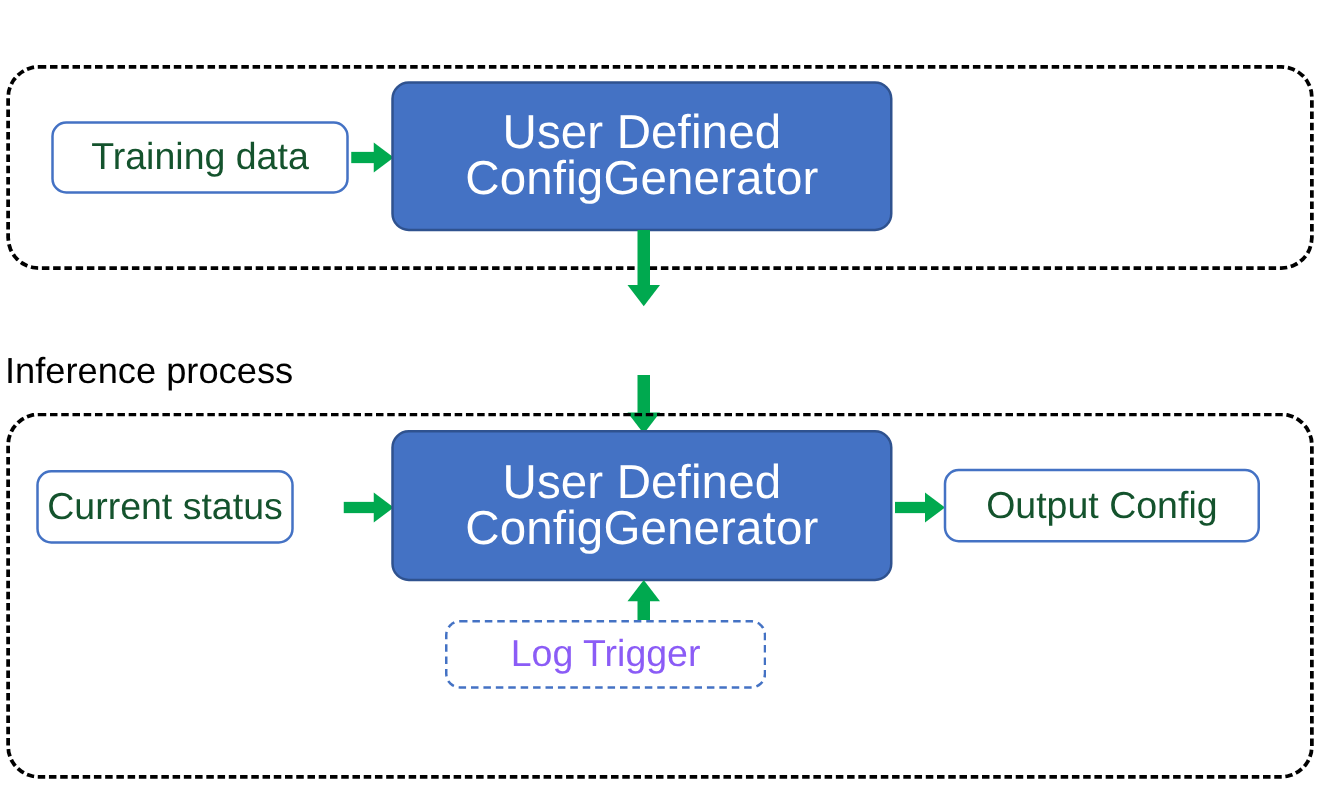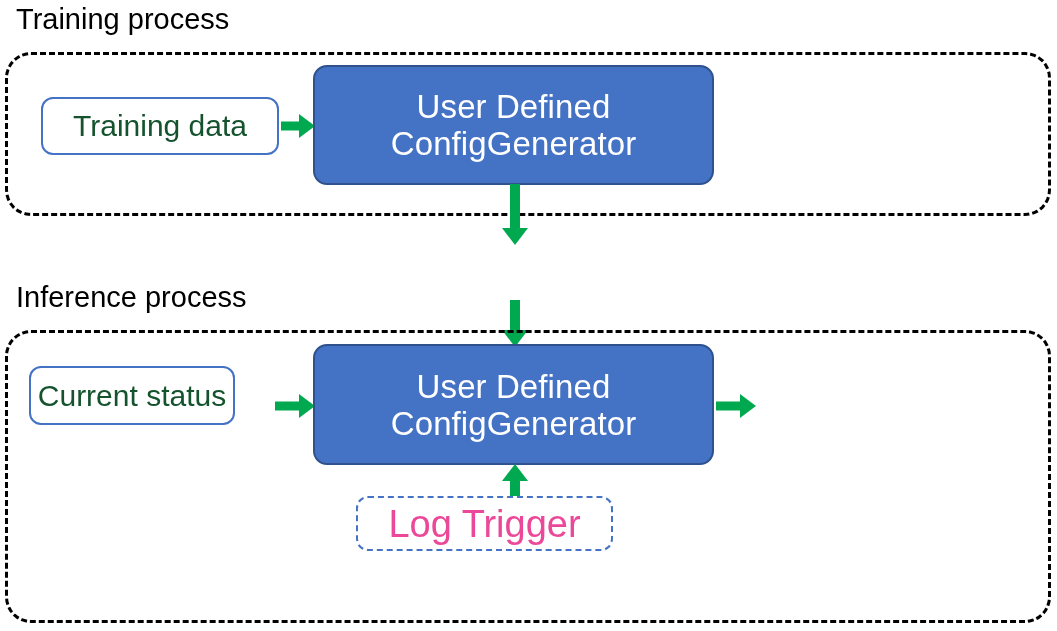--- a/index.html
+++ b/index.html
@@ -21,42 +21,42 @@
   
   .section-title {
     position: absolute;
     font-size: 29px;
     line-height: 34px;
     color: #000000;
     white-space: nowrap;
     font-weight: 400;
   }
   #title-training { left: 16px; top: 2px; }
-  #title-inference { left: 16px; top: 280px; }
+  #title-inference { left: 4px; top: 280px; }
 
   
   .process-container {
     position: absolute;
     border: 3px dashed #000000;
     border-radius: 26px;
     background: transparent;
     box-sizing: border-box;
   }
   #container-training { left: 5px; top: 52px; width: 1046px; height: 164px; }
   #container-inference { left: 5px; top: 330px; width: 1046px; height: 293px; }
 
   
   .blue-box {
     position: absolute;
     box-sizing: border-box;
     background: #4472C4;
     border: 2px solid #2F528F;
     border-radius: 14px;
     color: #ffffff;
-    font-size: 33px;
+    font-size: 38px;
     line-height: 37px;
     text-align: center;
     display: flex;
     align-items: center;
     justify-content: center;
     letter-spacing: 0.1px;
   }
   #box-train-generator { left: 313px; top: 65px; width: 401px; height: 120px; }
   #box-infer-generator { left: 313px; top: 344px; width: 401px; height: 121px; }
   .blue-box .label-line { display: block; }
@@ -72,32 +72,32 @@
     font-size: 30px;
     line-height: 34px;
     text-align: center;
     display: flex;
     align-items: center;
     justify-content: center;
     white-space: nowrap;
   }
   #box-training-data { left: 41px; top: 97px; width: 238px; height: 58px; }
   #box-checkpoint   { left: 394px; top: 243px; width: 237px; height: 58px; }
-  #box-current-status { left: 29px; top: 366px; width: 206px; height: 59px; }
+  #box-current-status { left: 29px; top: 376px; width: 206px; height: 59px; }
   #box-output-config { left: 755px; top: 375px; width: 253px; height: 59px; }
 
   
   .trigger-box {
     position: absolute;
     box-sizing: border-box;
     background: #ffffff;
     border: 2px dashed #4472C4;
     border-radius: 12px;
-    color: #ec4899;
-    font-size: 38px;
+    color: #8b5cf6;
+    font-size: 30px;
     line-height: 34px;
     display: flex;
     align-items: center;
     justify-content: center;
     white-space: nowrap;
   }
   #box-log-trigger   { left: 356px; top: 496px; width: 257px; height: 55px; z-index: 3; }
   #box-clock-trigger { left: 430px; top: 549px; width: 261px; height: 55px; z-index: 4; }
 
   
@@ -171,21 +171,20 @@
   #arrow-generator-to-output .shaft { width: 26px; }
 
   #arrow-triggers-to-generator { left: 503px; top: 464px; width: 24px; height: 37px; }
   #arrow-triggers-to-generator .shaft { height: 25px; top: 12px; }
 </style>
 </head>
 <body>
 
 <div id="canvas">
 
-  <div class="section-title" id="title-training">Training process</div>
 
   <div class="process-container" id="container-training"></div>
 
   <div class="white-box" id="box-training-data">
     <span>Training data</span>
   </div>
 
   <div class="arrow-h" id="arrow-trainingdata-to-generator">
     <div class="shaft"></div>
     <div class="head"></div>
@@ -227,20 +226,23 @@
       <span class="label-line">User Defined</span>
       <span class="label-line">ConfigGenerator</span>
     </div>
   </div>
 
   <div class="arrow-h" id="arrow-generator-to-output">
     <div class="shaft"></div>
     <div class="head"></div>
   </div>
 
+  <div class="white-box" id="box-output-config">
+    <span>Output Config</span>
+  </div>
 
   <div class="arrow-v up" id="arrow-triggers-to-generator">
     <div class="shaft"></div>
     <div class="head"></div>
   </div>
 
   <div class="trigger-box" id="box-log-trigger">
     <span>Log Trigger</span>
   </div>
 

